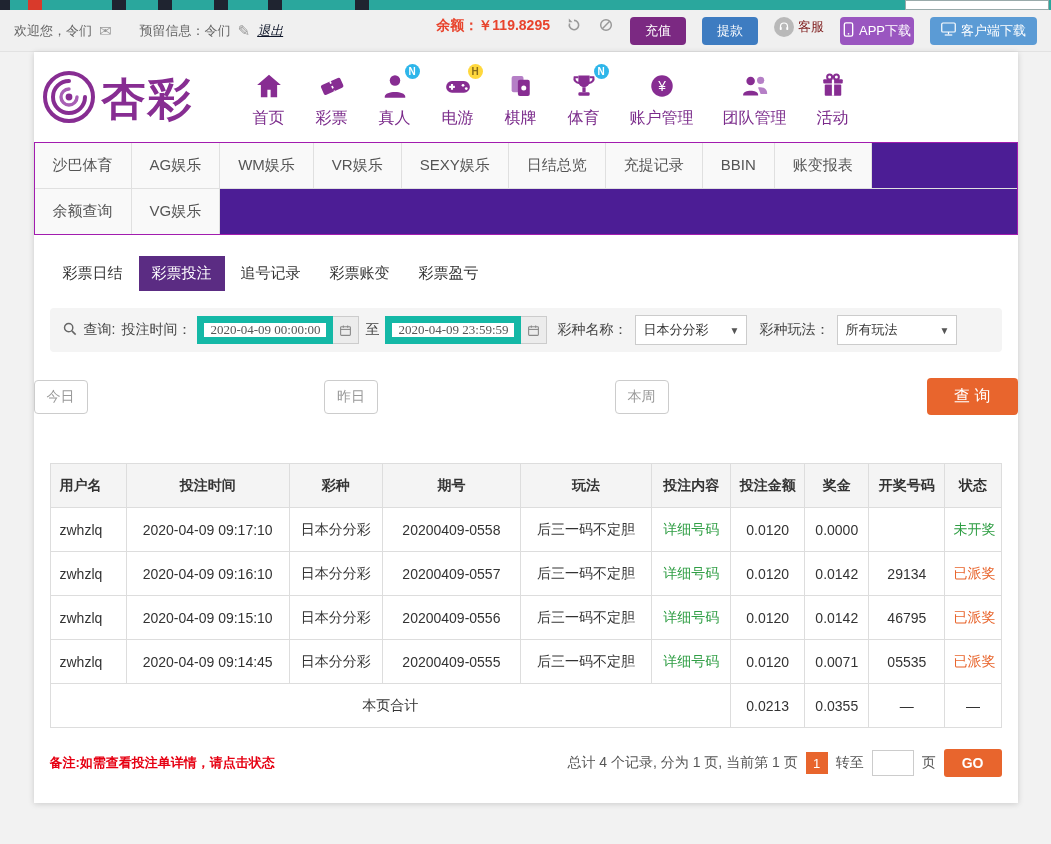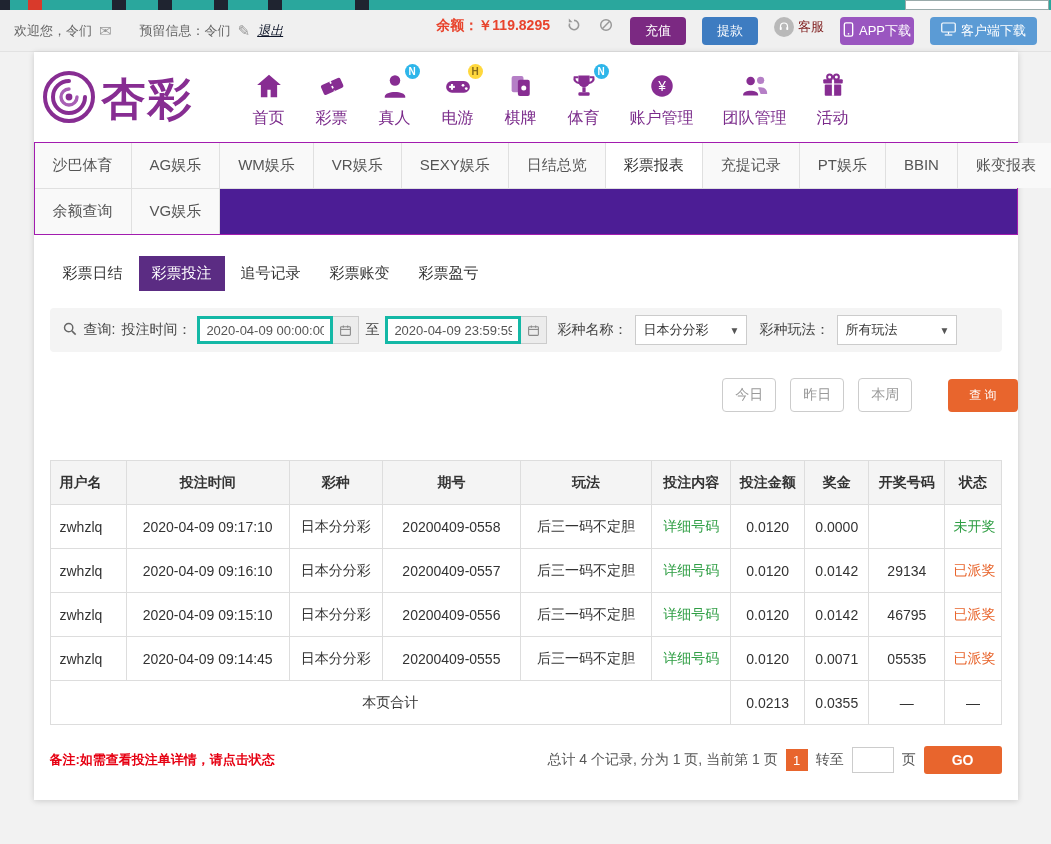--- a/index.html
+++ b/index.html
@@ -50,49 +50,49 @@
 
   
   .subtabs{display:flex;gap:3px;padding:21px 16px 17px;align-items:center}
   .subtab{padding:8px 13px;font-size:15px;color:#333;cursor:pointer}
   .subtab.active{background:#5b2c83;color:#fff}
 
   
   .filterbar{margin:0 16px;background:#f4f4f4;border-radius:4px;height:44px;display:flex;align-items:center;gap:6px;padding:0 12px;font-size:14px;color:#444}
   .f-label{white-space:nowrap}
   .input-group{display:flex;align-items:center}
-  .f-input{width:136px;height:28px;border:3px solid #14b8a6;padding:0 6px;font-size:13px;color:#555;background:#fff;font-family:Liberation Sans, sans-serif}
+  .f-input{width:136px;height:28px;border:7px solid #14b8a6;padding:0 6px;font-size:13px;color:#555;background:#fff;font-family:Liberation Serif, serif}
   .cal-addon{width:26px;height:28px;border:1px solid #ccc;border-left:none;background:#ececec;display:flex;align-items:center;justify-content:center;cursor:pointer}
   .select{height:30px;border:1px solid #ccc;background:#fff;display:flex;align-items:center;justify-content:space-between;padding:0 7px;font-size:13px;color:#333;cursor:pointer}
   .select.w1{width:112px;margin-left:2px}
   .select.w2{width:120px;margin-left:2px}
   .select .arrow{color:#555;font-size:10px}
 
   
-  .quickrow{display:flex;justify-content:flex-end;align-items:center;gap:14px;margin-top:26px}
+  .quickrow{display:flex;justify-content:space-between;align-items:center;gap:14px;margin-top:26px}
   .qbtn{border:1px solid #ccc;background:#fff;color:#999;font-size:14px;padding:7px 12px;border-radius:4px;cursor:pointer}
-  .search-btn{background:#e8652d;color:#fff;font-size:12px;padding:8px 21px;border-radius:4px;margin-left:22px;cursor:pointer;border:none;font-family:inherit}
+  .search-btn{background:#e8652d;color:#fff;font-size:16px;padding:8px 27px;border-radius:4px;margin-left:22px;cursor:pointer;border:none;font-family:inherit}
 
   
   .table-wrap{margin:48px 16px 0}
   table{width:100%;border-collapse:collapse;font-size:14px;color:#333;table-layout:fixed}
   th,td{border:1px solid #ddd;height:44px;text-align:center;padding:0 8px;overflow:hidden;white-space:nowrap}
   th{background:#f4f4f4;font-weight:bold}
   th.left,td.left{text-align:left;padding-left:9px}
   .link-green{color:#2f9e44;cursor:pointer}
   .st-pending{color:#2f9e44;cursor:pointer}
   .st-paid{color:#e8652d;cursor:pointer}
 
   
   .footrow{display:flex;justify-content:space-between;align-items:center;margin:21px 16px 0;font-size:14px;color:#555}
   .note{color:#e60012;font-size:13px;font-weight:bold}
   .pager{display:flex;align-items:center;gap:8px}
   .page-box{background:#e8652d;color:#fff;width:22px;height:22px;display:flex;align-items:center;justify-content:center;font-size:13px;cursor:pointer}
   .goto-input{width:42px;height:26px;border:1px solid #ccc;background:#fff;font-family:inherit;padding:0 4px}
-  .go-btn{background:#e8652d;color:#fff;font-weight:bold;padding:6px 28px;border-radius:3px;font-size:14px;cursor:pointer;border:none;font-family:inherit}
+  .go-btn{background:#e8652d;color:#fff;font-weight:bold;padding:6px 18px;border-radius:3px;font-size:14px;cursor:pointer;border:none;font-family:inherit}
 </style>
 </head>
 <body>
 
 <div class="strip">
   <span class="seg" style="left:0;width:10px"></span>
   <span class="seg red" style="left:28px"></span>
   <span class="seg" style="left:112px"></span>
   <span class="seg" style="left:158px"></span>
   <span class="seg" style="left:214px"></span>
@@ -279,23 +279,21 @@
   </div>
 
   <div class="tabs">
     <div class="tabs-row">
       <span class="tab">沙巴体育</span>
       <span class="tab">AG娱乐</span>
       <span class="tab">WM娱乐</span>
       <span class="tab">VR娱乐</span>
       <span class="tab">SEXY娱乐</span>
       <span class="tab">日结总览</span>
-      <span class="tab active">彩票报表</span>
       <span class="tab">充提记录</span>
-      <span class="tab">PT娱乐</span>
       <span class="tab">BBIN</span>
       <span class="tab">账变报表</span>
 
     </div>
     <div class="tabs-row">
       <span class="tab">余额查询</span>
       <span class="tab">VG娱乐</span>
     </div>
   </div>
 

